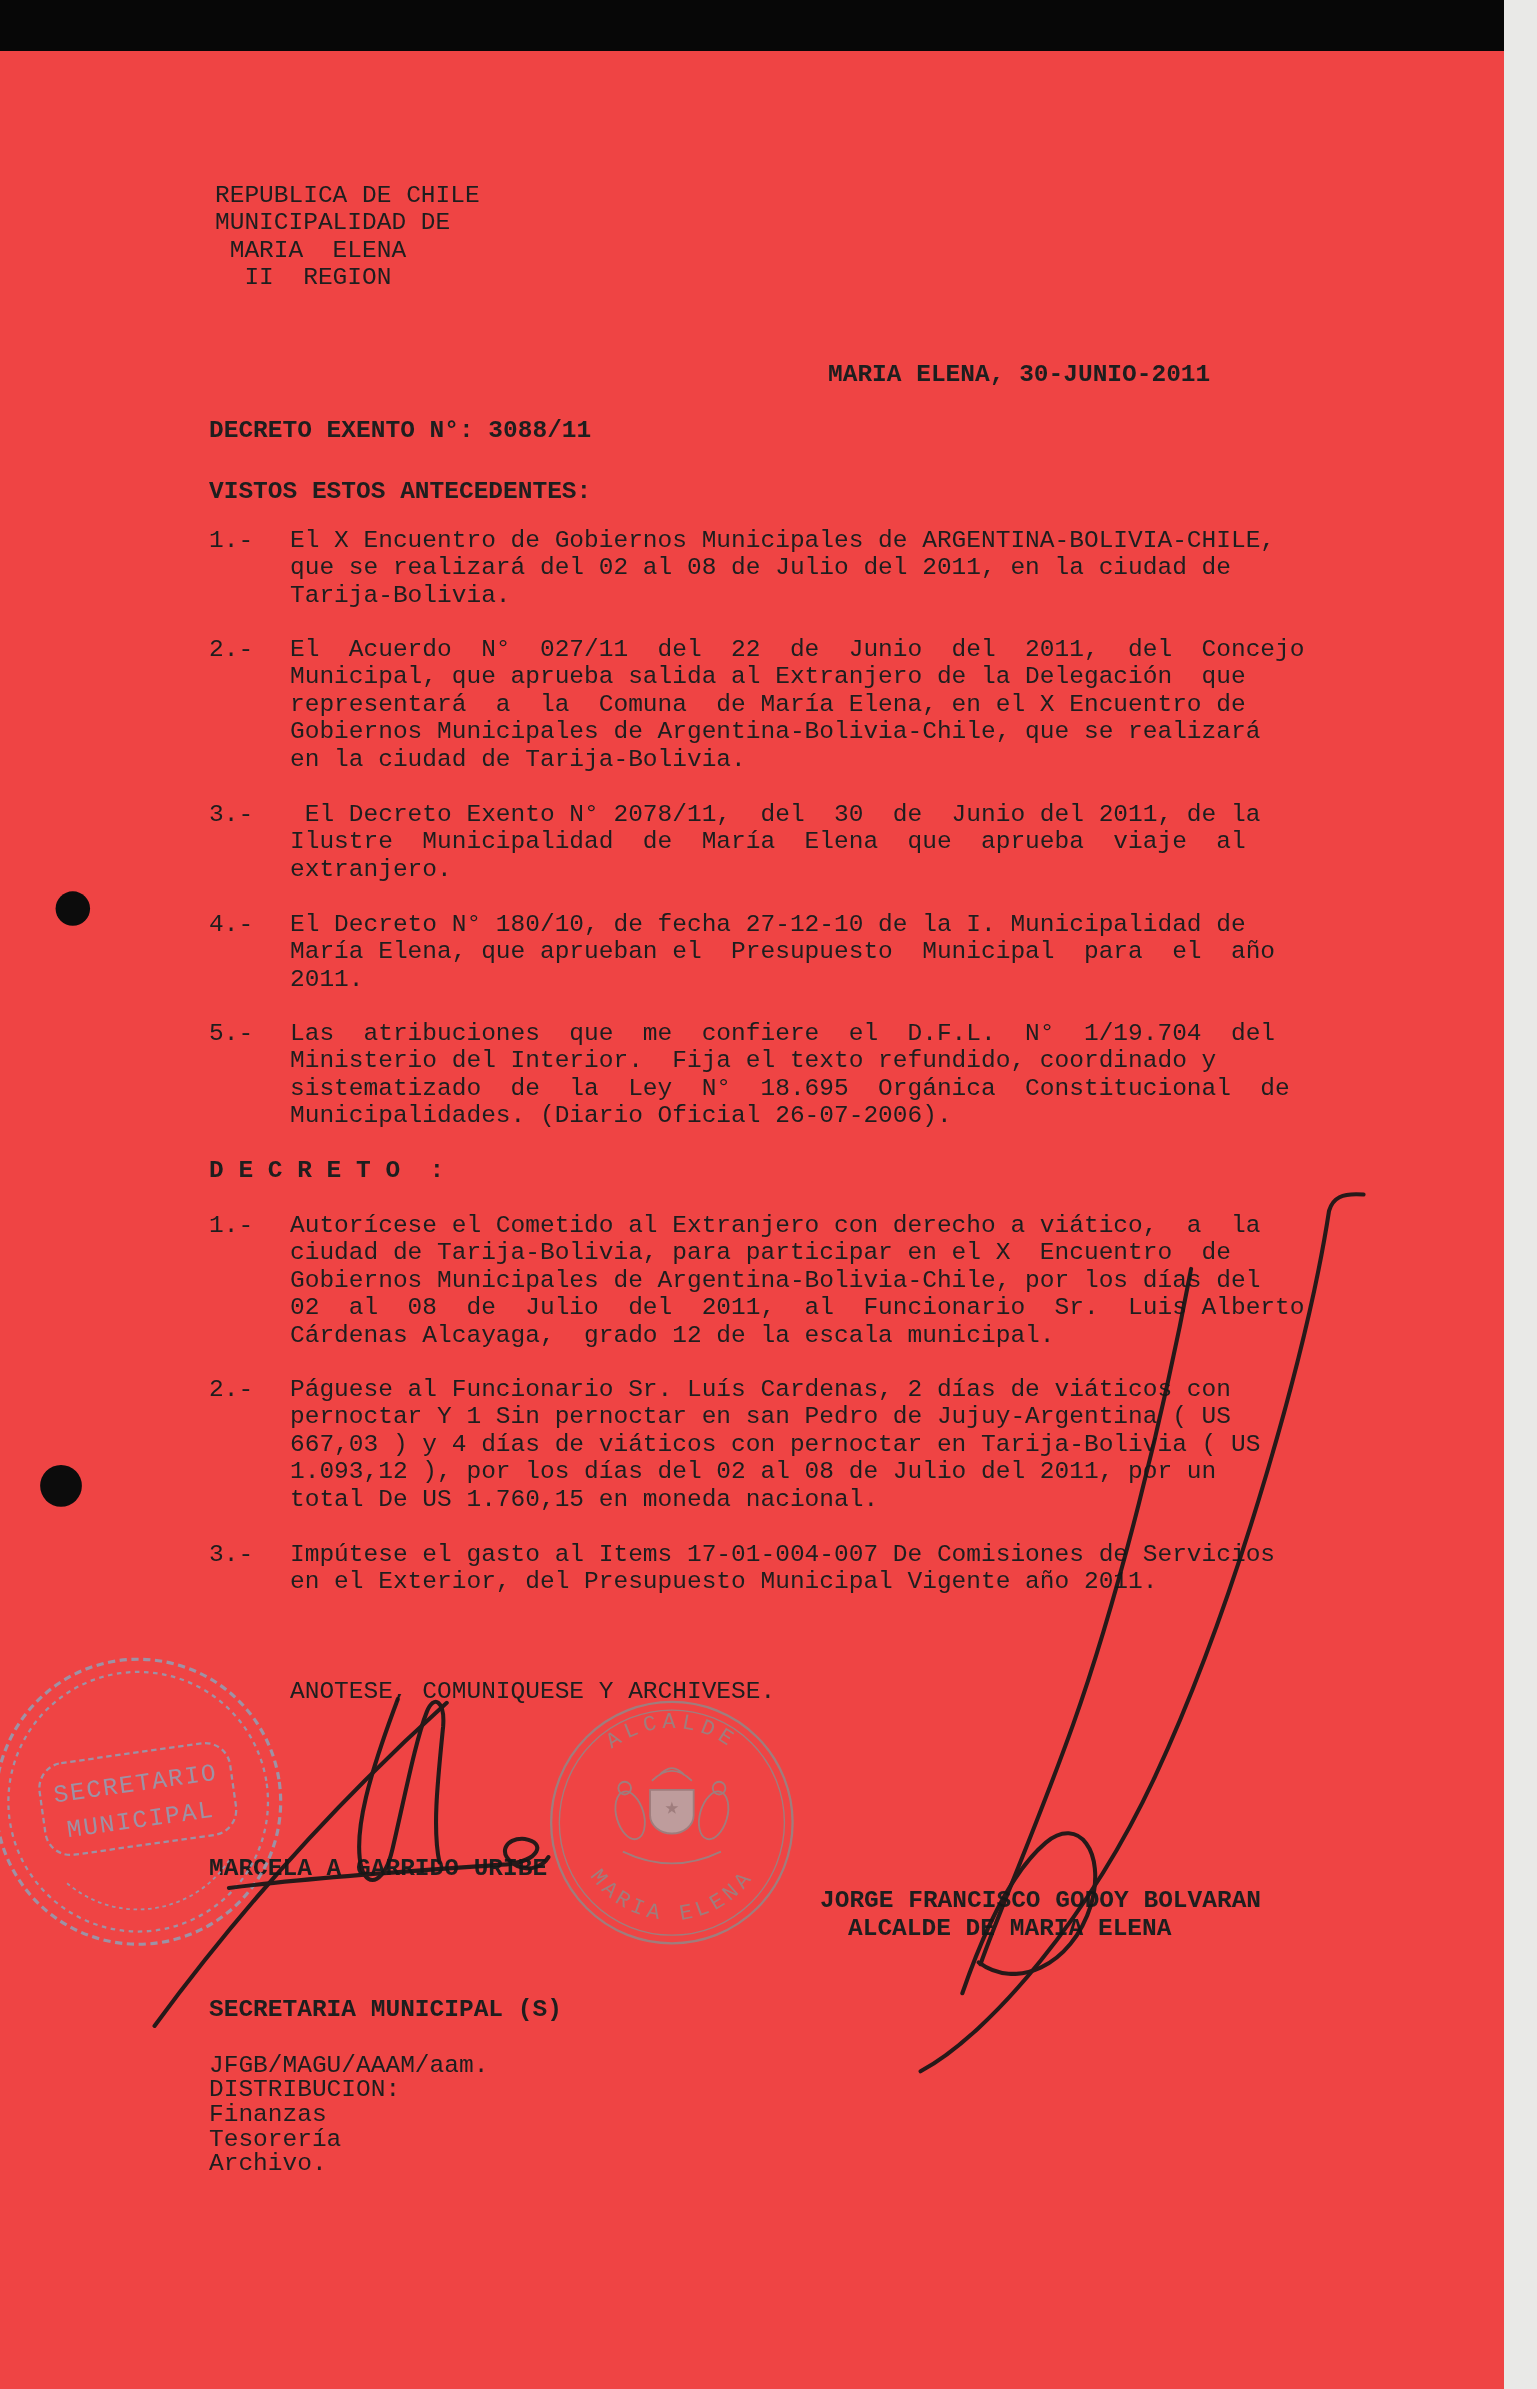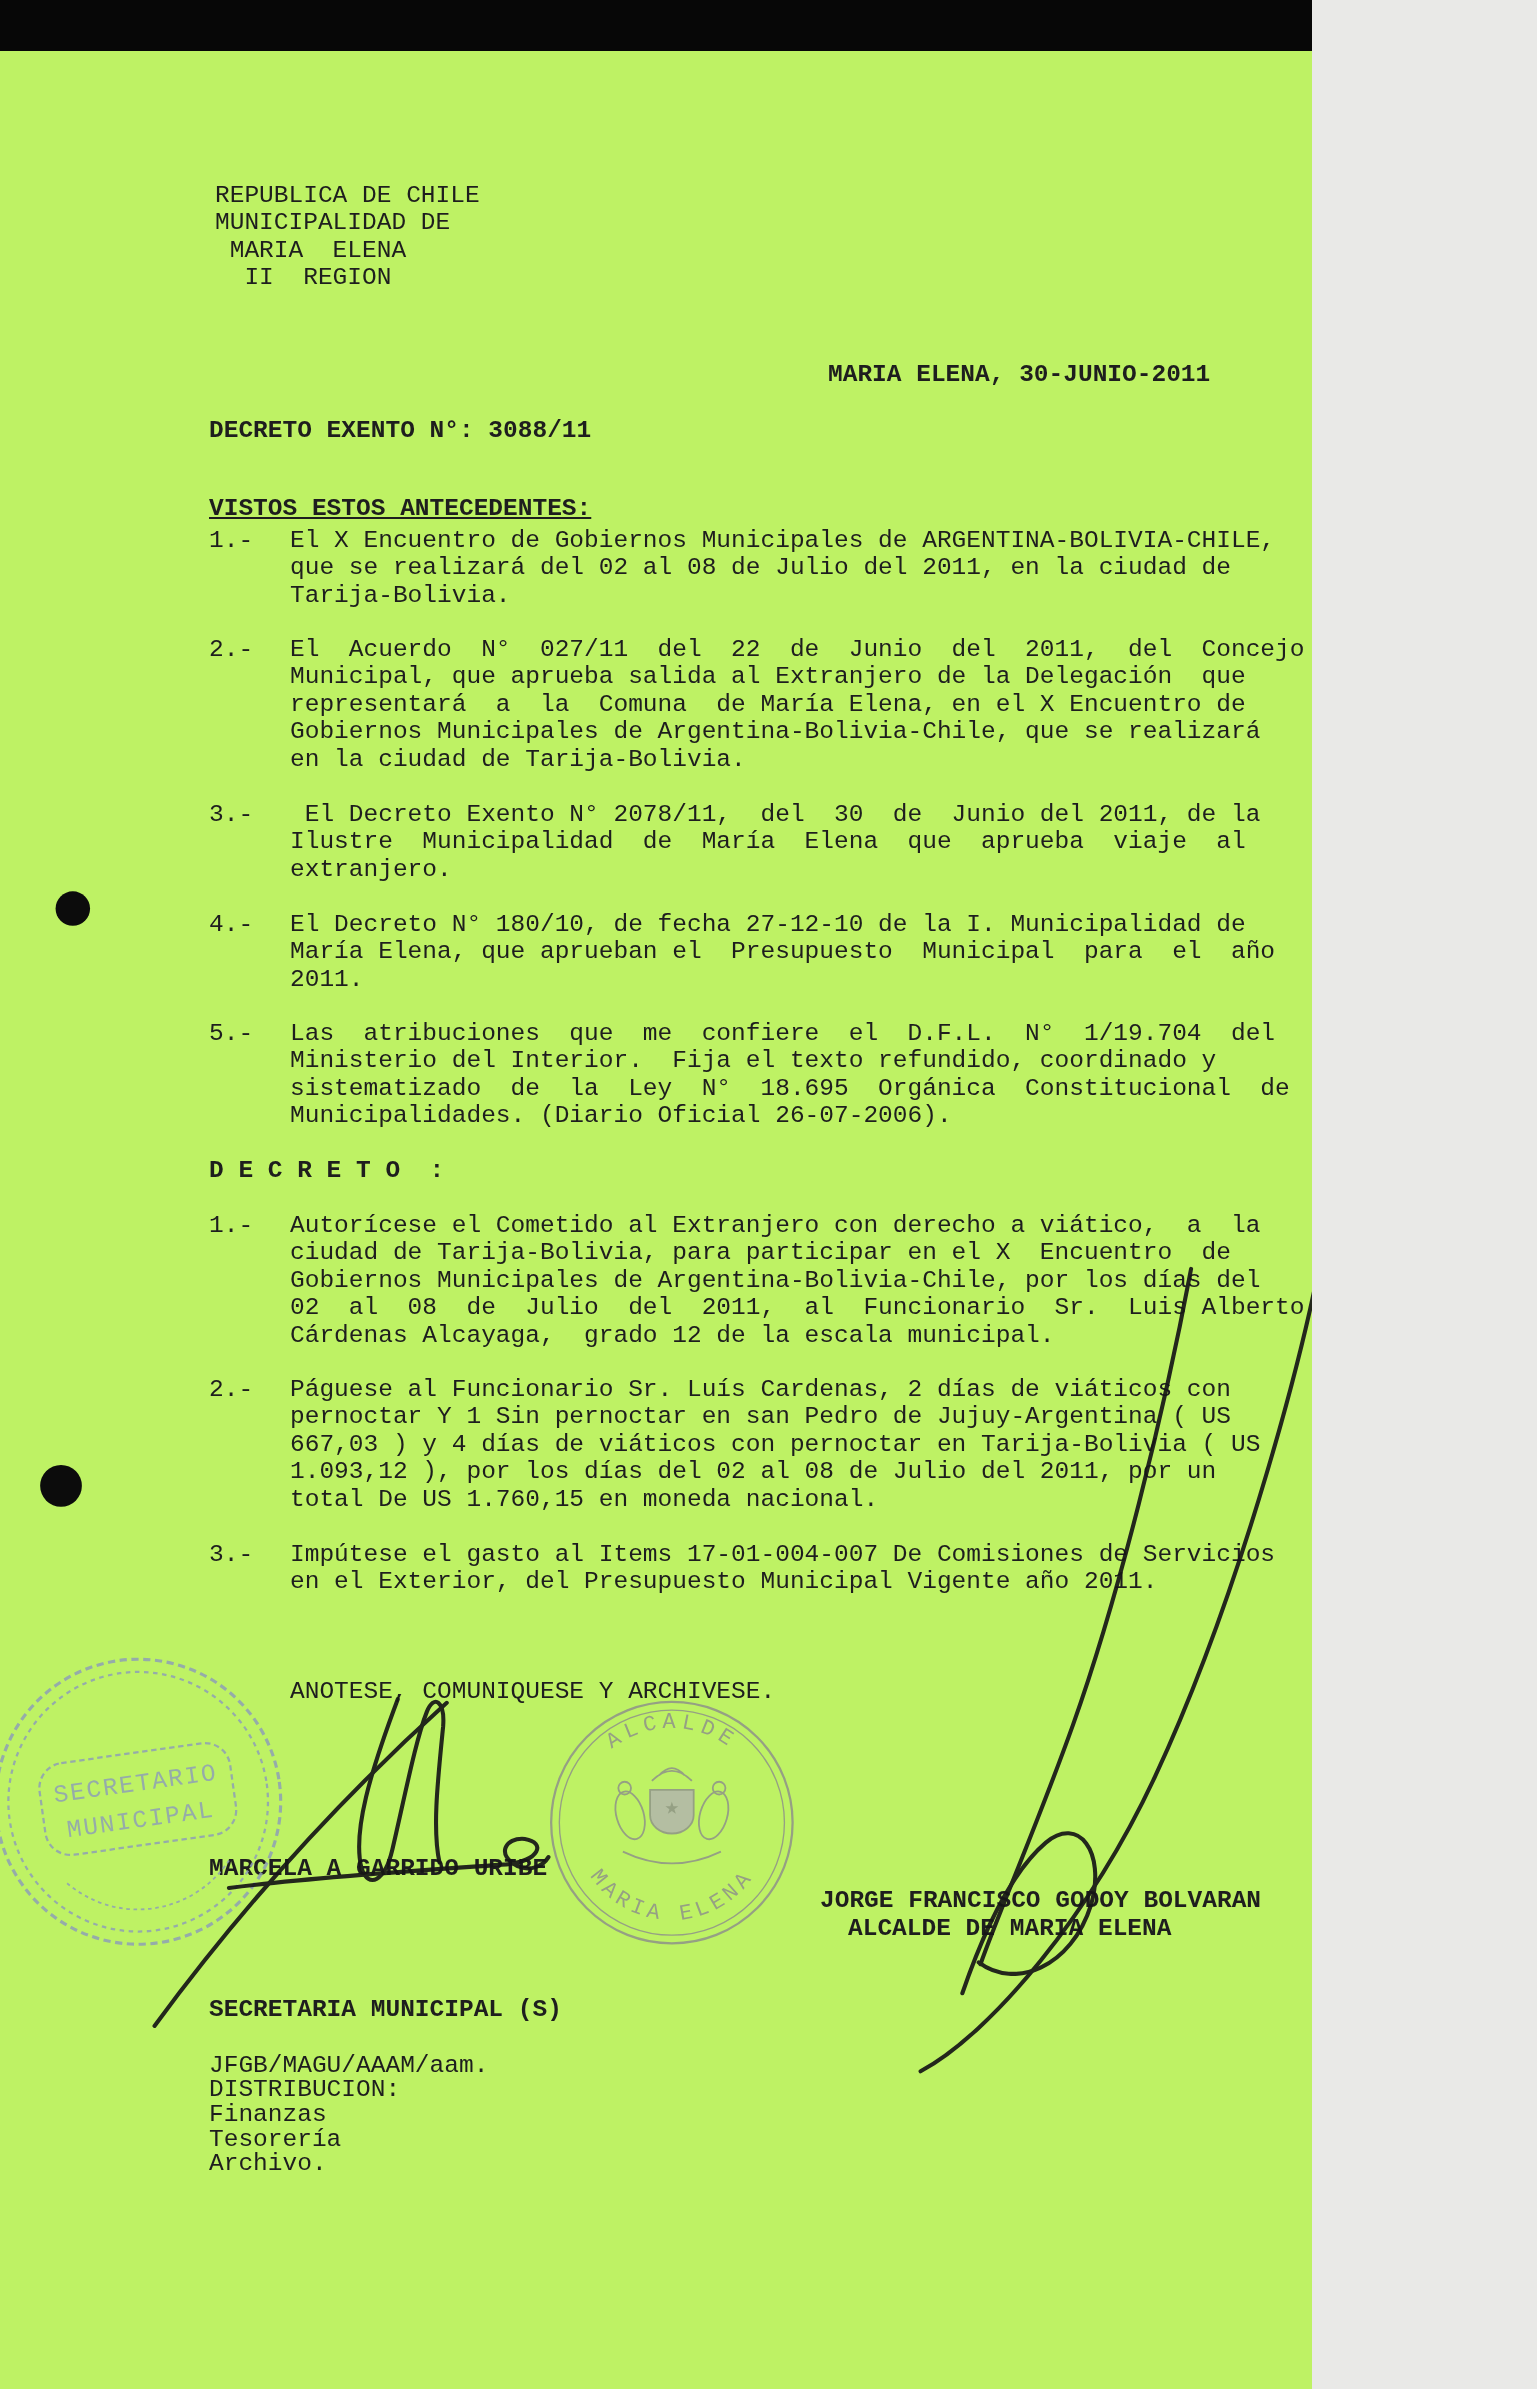--- a/index.html
+++ b/index.html
@@ -1,32 +1,32 @@
 <!DOCTYPE html>
 <html style="font-size:14.5px"><head>
 <meta charset="utf-8">
 <style>
   * { margin:0; padding:0; box-sizing:border-box; }
   html,body { background:#e9e9e7; }
   .page {
-    position:relative; width:1312px; height:2389px;
-    background:#bef264; overflow:hidden;
+    position:relative; width:1504px; height:2389px;
+    background:#ef4444; overflow:hidden;
     font-family:"Liberation Mono","DejaVu Sans Mono",monospace;
     color:#1e1e1e;
   }
   .mono { position:absolute; font-size:24.5px; line-height:27.4px; white-space:pre; }
   .bold { font-weight:700; }
   .para { position:absolute; left:209px; display:flex; font-size:24.5px; line-height:27.4px; }
   .para .num   { width:81px; flex:none; white-space:pre; }
   .para .lines { white-space:pre; }
 
   .letterhead     { left:215px; top:182px; }
   .dateline       { left:828px; top:361px; }
   .decree-no      { left:209px; top:417px; }
-  .vistos-title   { left:209px; top:495px;text-decoration:underline; }
+  .vistos-title   { left:209px; top:478px; }
   .decreto-title  { left:209px; top:1157px; }
   .closing        { left:290px; top:1678px; }
   .sig-name-right { left:820px; top:1887px; }
   .sig-title-right{ left:848px; top:1915px; }
   .sig-name-left  { left:209px; top:1855px; }
   .sig-title-left { left:209px; top:1996px; }
   .footer-initials{ left:209px; top:2054px; line-height:24.5px; }
   .footer-label   { left:209px; top:2078px; line-height:24.5px; }
   .footer-items   { left:209px; top:2103px; line-height:24.5px; }
 

